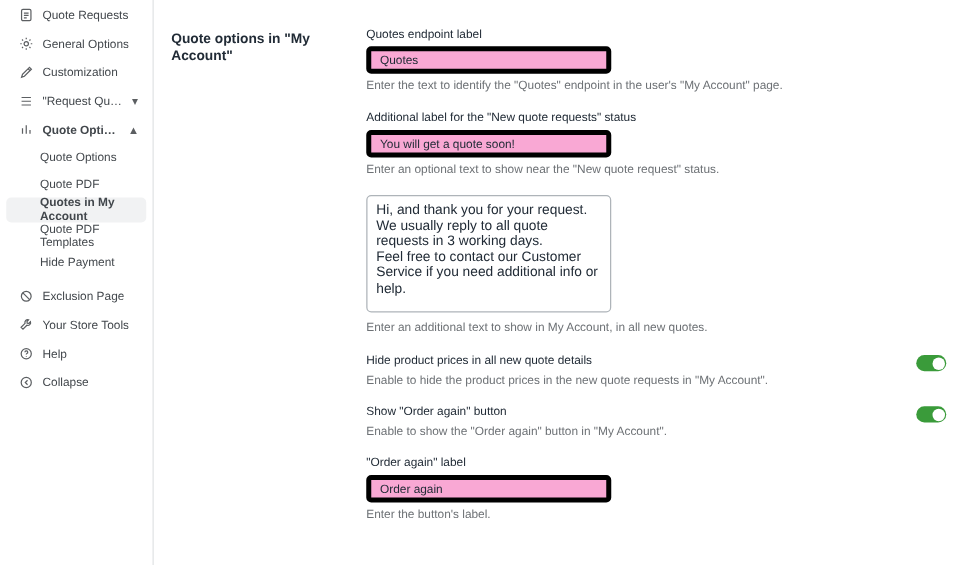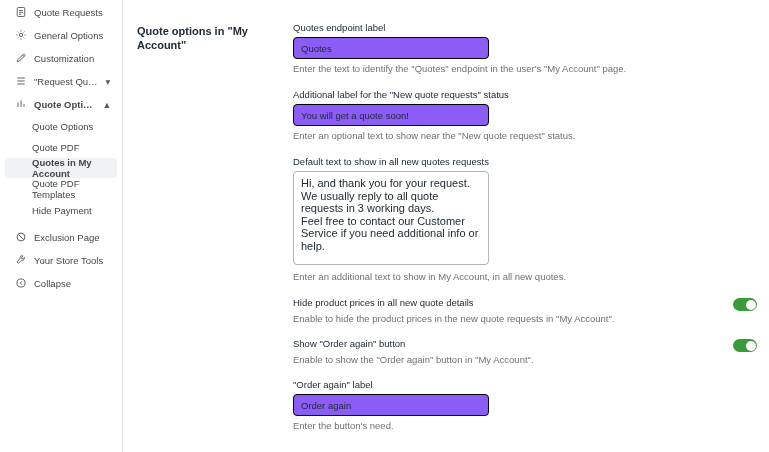--- a/index.html
+++ b/index.html
@@ -96,23 +96,23 @@
   .field-block { margin-bottom: 15px; }
   .field-label {
     font-size: 9.5px;
     color: #212b36;
     margin-bottom: 4px;
     font-weight: normal;
   }
   .text-input {
     width: 196px;
     height: 22px;
-    border: 1px solid #000000;
+    border: 4px solid #000000;
     border-radius: 4px;
-    background: #8b5cf6;
+    background: #f9a8d4;
     font-family: "Liberation Sans", sans-serif;
     font-size: 9.5px;
     color: #212b36;
     padding: 0 7px;
     outline: none;
   }
   .textarea {
     width: 196px;
     height: 94px;
     border: 1px solid #aeb4b9;
@@ -250,20 +250,30 @@
 
     <div class="nav-item">
       <span class="icon">
         <svg width="12" height="12" viewBox="0 0 16 16" fill="none" stroke="currentColor" stroke-width="1.3">
           <path d="M10.5 2.5a3 3 0 00-3.8 3.8L2.5 10.5l2 2 4.2-4.2a3 3 0 003.8-3.8L10.8 6.3 9 6.1l-.2-1.8z"></path>
         </svg>
       </span>
       <span class="label">Your Store Tools</span>
     </div>
 
+    <div class="nav-item">
+      <span class="icon">
+        <svg width="12" height="12" viewBox="0 0 16 16" fill="none" stroke="currentColor" stroke-width="1.3">
+          <circle cx="8" cy="8" r="5.4"></circle>
+            <path d="M6.6 6.4a1.5 1.5 0 112.1 1.4c-.5.3-.7.6-.7 1.1"></path>
+            <circle cx="8" cy="11" r=".55" fill="currentColor" stroke="none"></circle>
+        </svg>
+      </span>
+      <span class="label">Help</span>
+    </div>
 
     <div class="nav-item">
       <span class="icon">
         <svg width="12" height="12" viewBox="0 0 16 16" fill="none" stroke="currentColor" stroke-width="1.3">
           <circle cx="8" cy="8" r="5.4"></circle>
             <path d="M9.4 5.6L7 8l2.4 2.4"></path>
         </svg>
       </span>
       <span class="label">Collapse</span>
     </div>
@@ -281,21 +291,20 @@
         <div class="help-text">Enter the text to identify the "Quotes" endpoint in the user's "My Account" page.</div>
       </div>
 
       <div class="field-block">
         <div class="field-label">Additional label for the "New quote requests" status</div>
         <input class="text-input" type="text" value="You will get a quote soon!" style="">
         <div class="help-text">Enter an optional text to show near the "New quote request" status.</div>
       </div>
 
       <div class="field-block">
-        <div class="field-label">Default text to show in all new quotes requests</div>
         <textarea class="textarea" style="">Hi, and thank you for your request.
 We usually reply to all quote requests in 3 working days.
 Feel free to contact our Customer Service if you need additional info or help.
 
 Regards,
 Site name staff</textarea>
         <div class="help-text">Enter an additional text to show in My Account, in all new quotes.</div>
       </div>
 
       <div class="toggle-row">
@@ -318,20 +327,20 @@
         <div class="switch" style="background: rgb(58, 155, 58);">
           <div class="knob"></div>
         </div>
       </div>
 
       <div class="spacer-18"></div>
 
       <div class="field-block">
         <div class="field-label">"Order again" label</div>
         <input class="text-input" type="text" value="Order again" style="">
-        <div class="help-text">Enter the button's need.</div>
+        <div class="help-text">Enter the button's label.</div>
       </div>
 
       <div class="spacer-12"></div>
 
     </div>
   </section>
 </div>
 
 </body></html>

